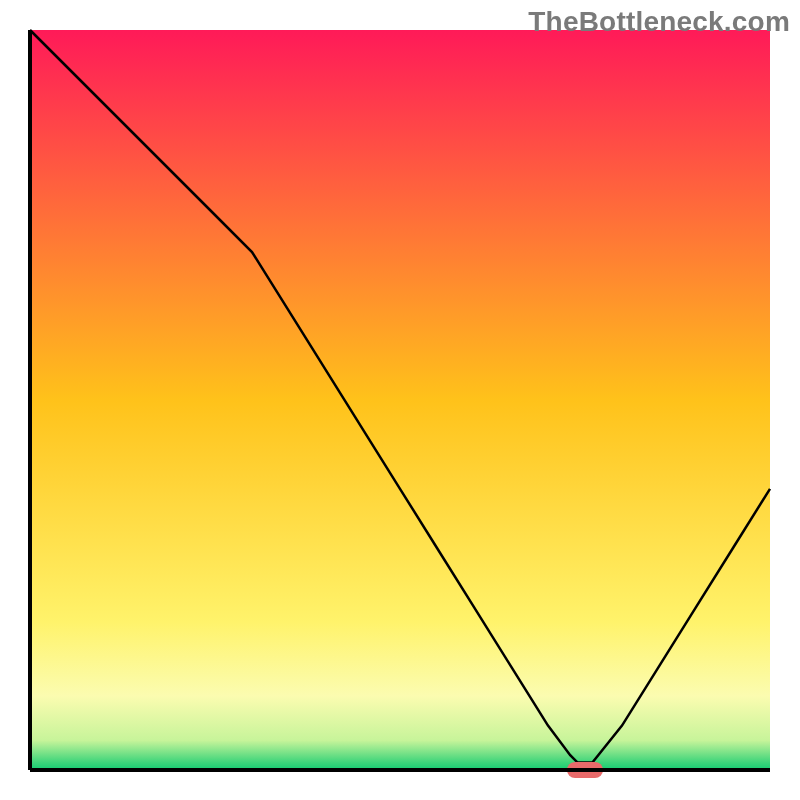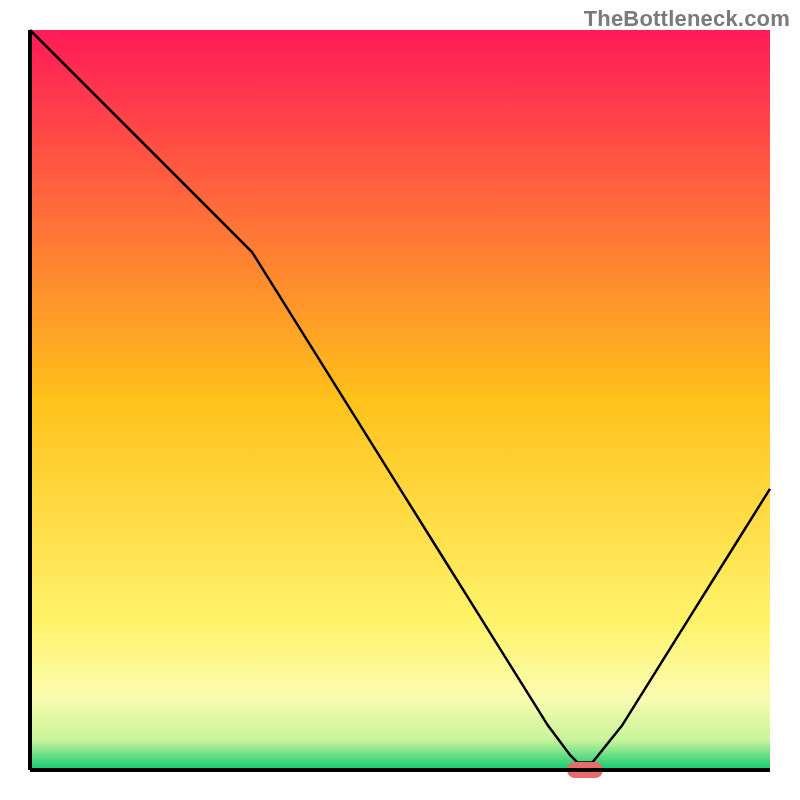--- a/index.html
+++ b/index.html
@@ -14,21 +14,21 @@
     position: relative;
     width: 800px;
     height: 800px;
   }
   .watermark {
     position: absolute;
     top: 6px;
     right: 10px;
     font-family: Arial, Helvetica, sans-serif;
     font-weight: 600;
-    font-size: 22px;
+    font-size: 28px;
     color: #7a7a7a;
     letter-spacing: 0.2px;
     pointer-events: none;
   }
   svg.chart {
     display: block;
     width: 800px;
     height: 800px;
   }
 </style>

